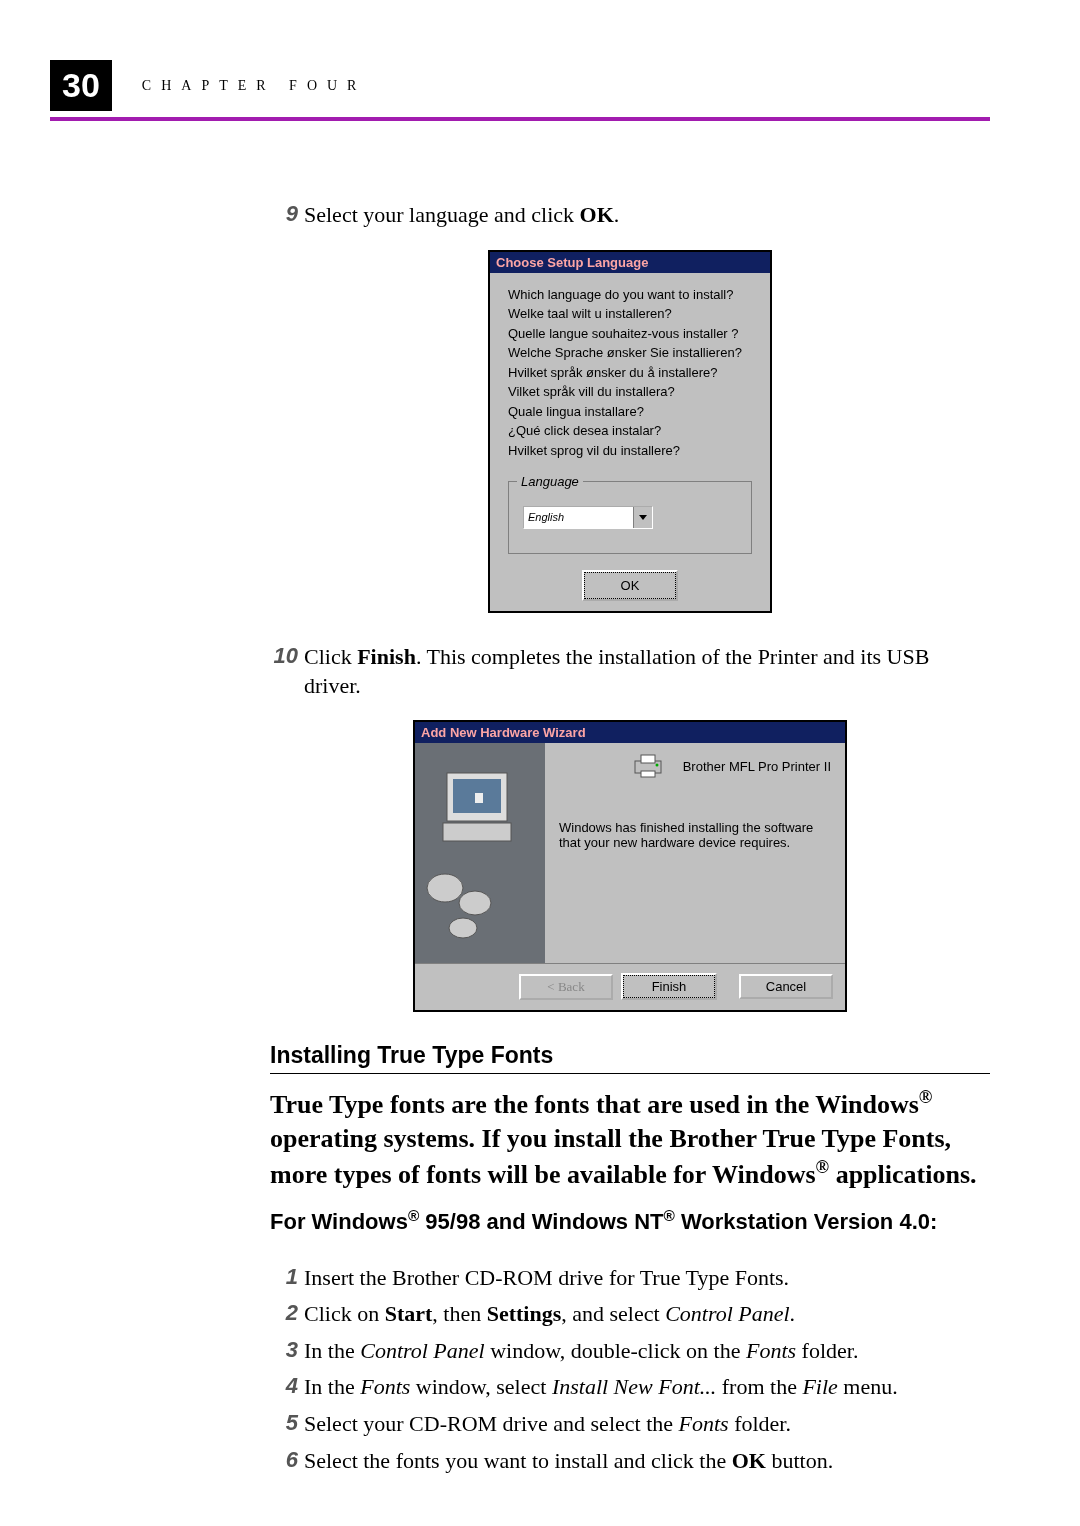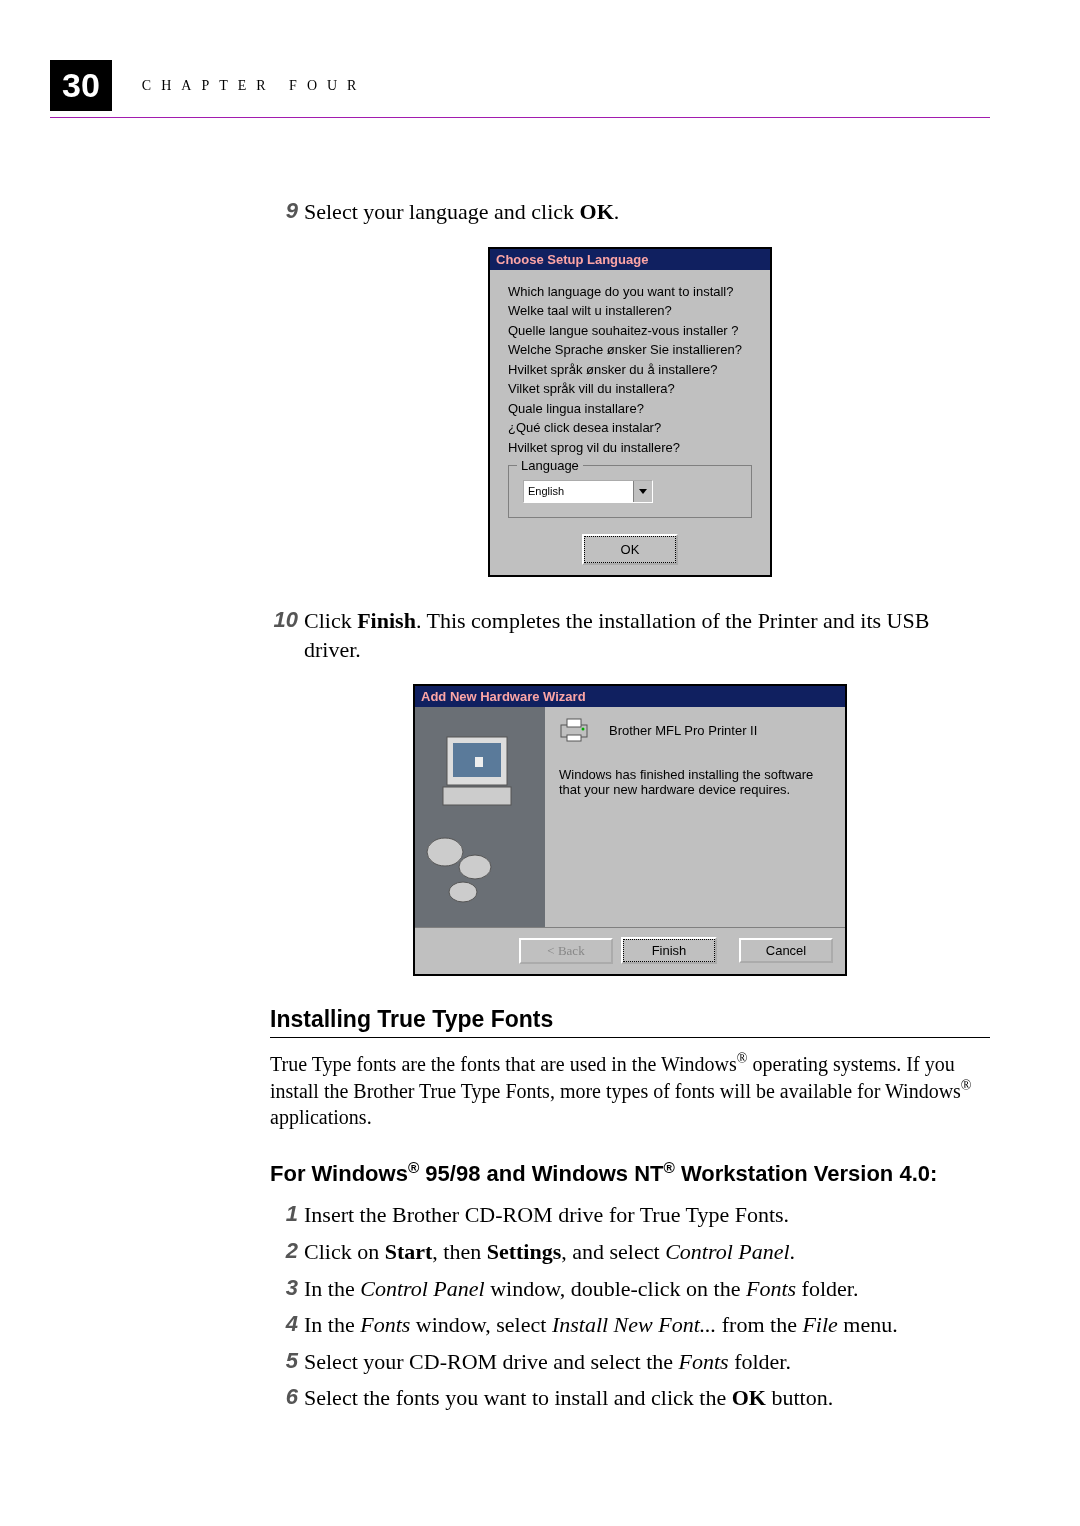--- a/index.html
+++ b/index.html
@@ -10,21 +10,21 @@
     color: #000;
     width: 1080px;
   }
   .page {
     padding: 60px 90px 120px 50px;
     position: relative;
   }
   .header {
     display: flex;
     align-items: center;
-    border-bottom: 1px solid #a21caf;
+    border-bottom: 4px solid #a21caf;
     margin-bottom: 80px;
     padding-bottom: 6px;
   }
   .page-number {
     background: #000;
     color: #fff;
     font-weight: bold;
     font-family: Helvetica, Arial, sans-serif;
     font-size: 34px;
     padding: 6px 12px;
@@ -79,23 +79,24 @@
     padding: 12px 18px;
     font-family: "MS Sans Serif", Arial, sans-serif;
     font-size: 13px;
     line-height: 1.5;
   }
   .lang-dialog {
     width: 280px;
   }
   .lang-groupbox {
     border: 1px solid #808080;
-    margin-top: 8px;
-    padding: 14px 14px;
+    margin-top: 21px;
+    padding: 24px 14px;
     position: relative;
+    font-style: italic;
   }
   .lang-groupbox-label {
     position: absolute;
     top: -10px;
     left: 8px;
     background: #c0c0c0;
     padding: 0 4px;
     font-size: 13px;
   }
   .lang-select {
@@ -158,21 +159,22 @@
   .wizard-main {
     flex: 1;
     padding: 10px 14px;
     font-family: "MS Sans Serif", Arial, sans-serif;
     font-size: 13px;
   }
   .wizard-product {
     display: flex;
     align-items: center;
     gap: 20px;
-    margin-bottom: 24px;
+    margin-bottom: 41px;
+    justify-content: flex-end;
   }
   .printer-icon {
     width: 30px; height: 26px;
   }
   .wizard-btn-row {
     background: #c0c0c0;
     padding: 10px 12px;
     text-align: right;
     border-top: 1px solid #808080;
   }
@@ -182,30 +184,31 @@
     font-weight: bold;
     font-size: 23px;
     margin-bottom: 4px;
   }
   .h2-rule {
     border: none;
     border-top: 1px solid #000;
     margin: 0 0 12px 0;
   }
   .para {
-    font-size: 20px;
+    font-size: 26px;
     line-height: 1.3;
-    margin-bottom: 29px;
+    margin-bottom: 16px;
+    font-weight: bold;
   }
   .h3 {
     font-family: Helvetica, Arial, sans-serif;
     font-weight: bold;
     font-size: 22px;
     line-height: 1.2;
-    margin-bottom: 14px;
+    margin-bottom: 28px;
   }
   .reg { font-size: 0.7em; vertical-align: super; }
   .steplist .step { margin-bottom: 8px; }
   .steplist .step-text { font-size: 22px; }
 </style>
 </head>
 <body>
 
 <div class="page">
   <div class="header">

